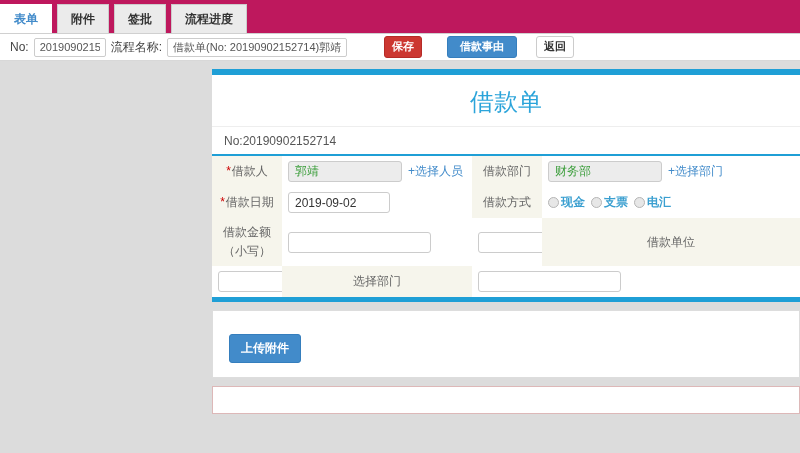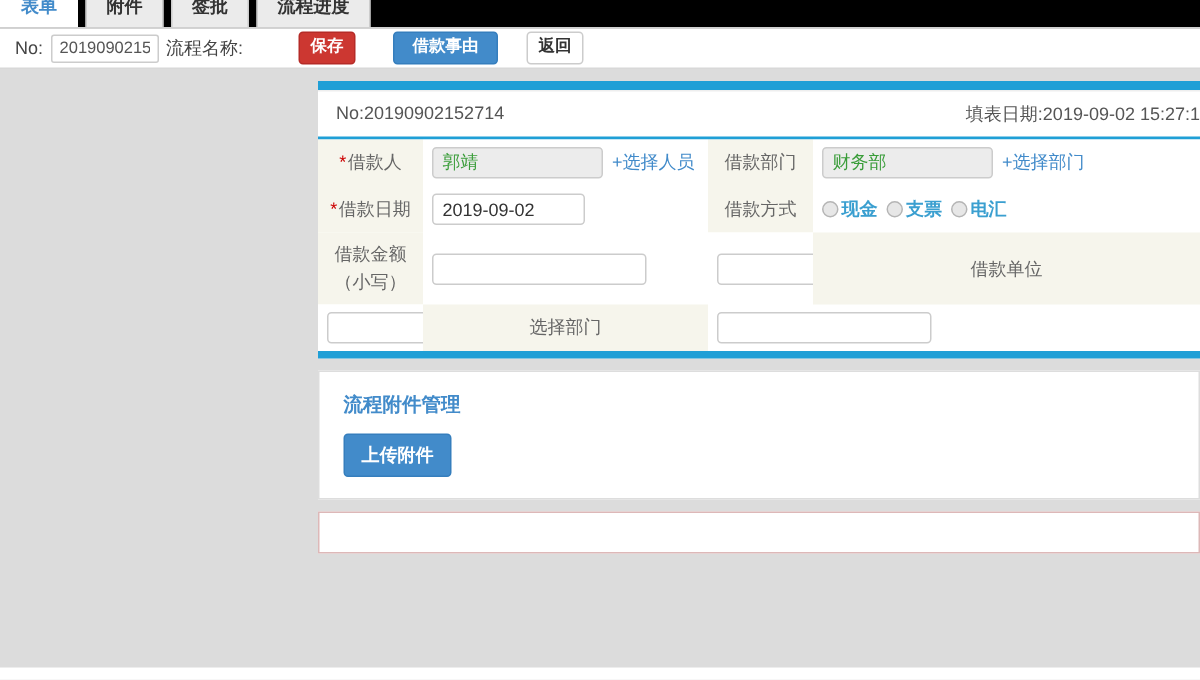--- a/index.html
+++ b/index.html
@@ -1,20 +1,20 @@
 <!DOCTYPE html>
 <html><head>
 <meta charset="utf-8">
 <style>
   * { margin:0; padding:0; box-sizing:border-box; }
   html,body { width:800px; height:453px; overflow:hidden; background:#fff;
     font-family:"Liberation Sans","DejaVu Sans",sans-serif; }
 
   
-  .tabs { display:flex; align-items:flex-end; height:19px; background:#000000;
+  .tabs { display:flex; align-items:flex-end; height:34px; background:#be185d;
     border-bottom:1px solid #d0d0d0; padding-left:0; }
   .tab { font-size:12px; font-weight:bold; color:#333; background:#ebebeb;
     border:1px solid #ccc; border-bottom:none; padding:6px 13px 5px;
     margin-right:5px; cursor:pointer; }
   .tab.active { background:#fff; color:#428bca; border-color:transparent; }
 
   
   .toolbar { display:flex; align-items:center; background:#fff; height:27px;
     border-bottom:1px solid #d8d8d8; padding:0 10px; gap:5px; }
   .toolbar label { font-size:12px; color:#444; }
@@ -77,33 +77,34 @@
   <div class="tab active">表单</div>
   <div class="tab">附件</div>
   <div class="tab">签批</div>
   <div class="tab">流程进度</div>
 </div>
 
 <div class="toolbar">
   <label>No:</label>
   <input class="inp-no" value="20190902152714" style="">
   <label>流程名称:</label>
+  <input class="inp-flow" value="借款单(No: 20190902152714)郭靖" style="">
   <button class="btn btn-save">保存</button>
   <button class="btn btn-forward">借款事由</button>
   <button class="btn btn-back">返回</button>
 </div>
 
 <div class="content">
   <div class="card-col">
 
     <div class="card-main">
       <div class="blue-bar-top"></div>
+      <div class="form-title">借款单</div>
       <div class="no-row">
         <span>No:20190902152714</span>
-        <span>填表日期:2019-09-02 15:27:1</span>
       </div>
 
       <div class="form-grid">
 
         <div class="lbl">
           <span class="req">*</span>
           <span>借款人</span>
         </div>
         <div class="fld">
           <input class="ro w-name" readonly="" value="郭靖" style="">
@@ -164,21 +165,20 @@
           <span>选择部门</span>
         </div>
         <div class="fld">
           <input class="w-amt" value="" style="">
         </div>
       </div>
       <div class="blue-bar-bottom"></div>
     </div>
 
     <div class="card-attach">
-      <div class="sec-title blue">流程附件管理</div>
       <button class="btn-upload">上传附件</button>
     </div>
 
     <div class="card-sign">
       
       
     </div>
 
   </div>
 </div>

